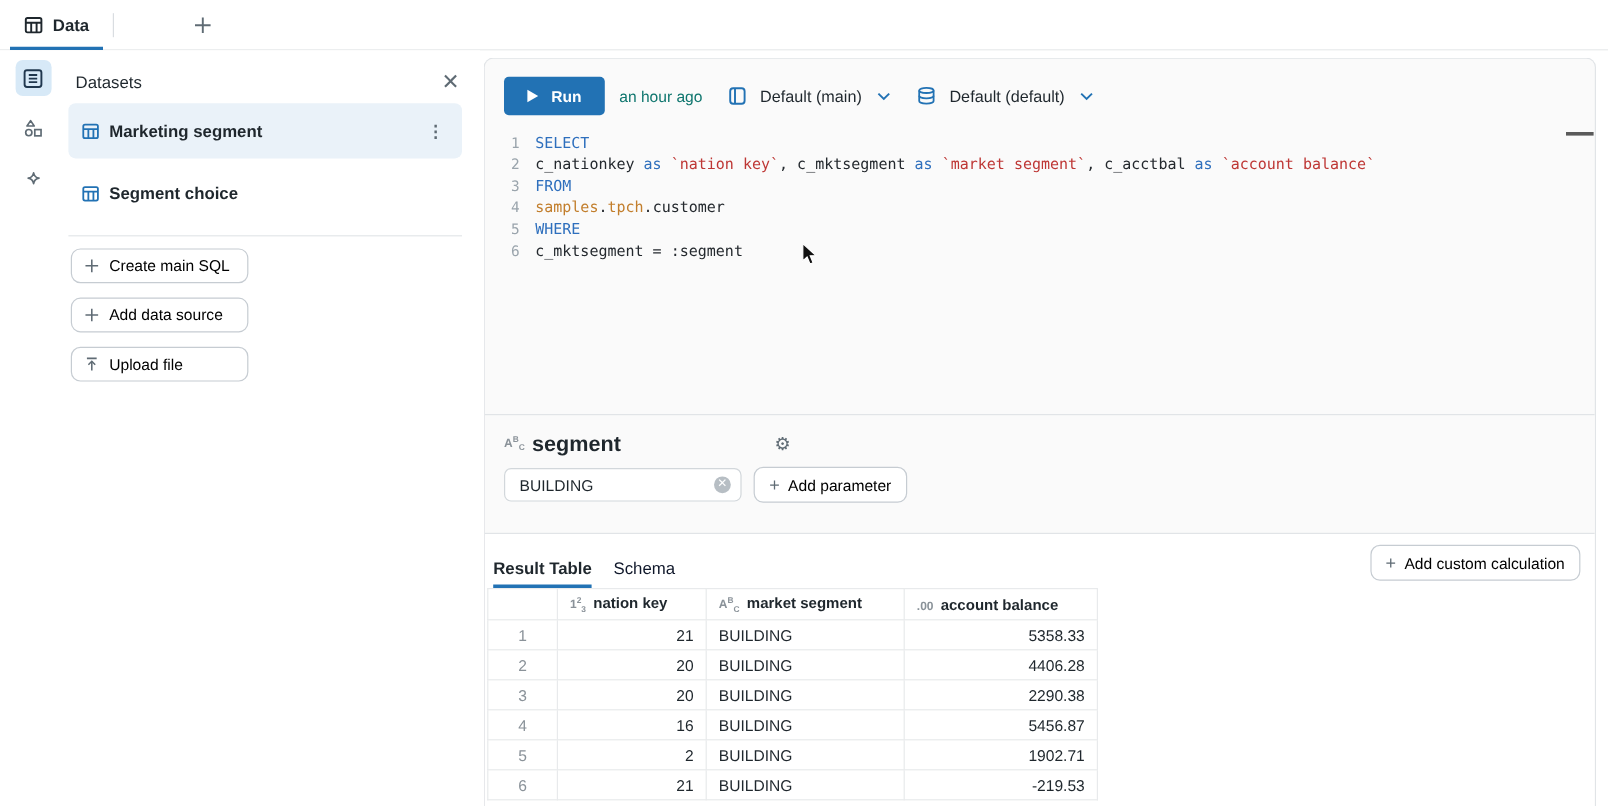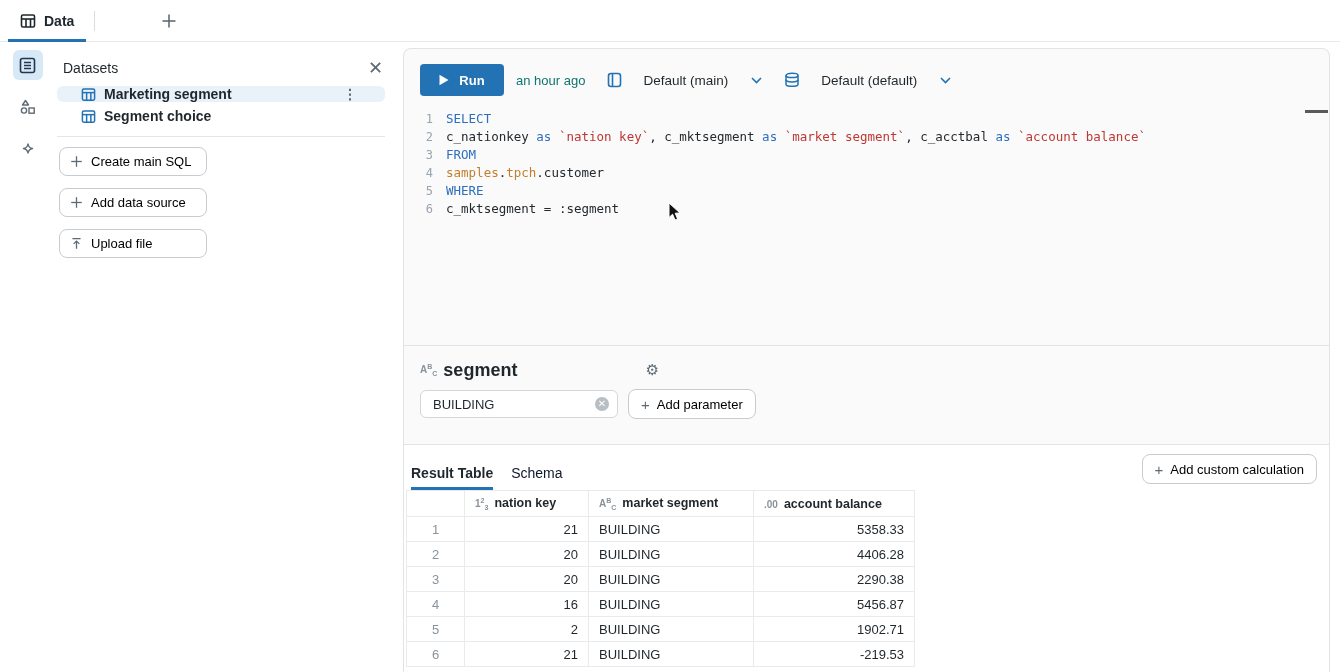--- a/index.html
+++ b/index.html
@@ -20,38 +20,38 @@
 
   
   .sidebar { position:absolute; top:42px; left:0; width:400px; bottom:0; background:#fff; }
   .rail { position:absolute; top:8px; left:0; width:55px; display:flex; flex-direction:column; align-items:center; gap:12px; }
   .rail-btn { width:30px; height:30px; border-radius:6px; display:flex; align-items:center; justify-content:center; cursor:pointer; }
   .rail-btn.active { background:#d7e9f7; }
   .dpanel { position:absolute; left:57px; top:0; width:336px; }
   .dpanel-head { height:38px; display:flex; align-items:center; padding:14px 4px 0 6px; }
   .dpanel-title { font-weight:normal; font-size:14px; flex:1; }
   .close-x { font-size:18px; color:#5f6b74; cursor:pointer; line-height:1; padding:2px 6px; }
-  .ds-item { height:16px; margin:6px 8px 6px 0; border-radius:6px; display:flex; align-items:center; gap:8px; padding:0 24px; font-size:14px; font-weight:bold; cursor:pointer; }
+  .ds-item { height:46px; margin:6px 8px 6px 0; border-radius:6px; display:flex; align-items:center; gap:8px; padding:0 11px; font-size:14px; font-weight:bold; cursor:pointer; }
   .ds-item.selected { background:#eaf2f9; }
   .kebab { margin-left:auto; color:#5f6b74; font-size:14px; letter-spacing:0; cursor:pointer; padding:0 4px; }
   .dp-divider { border-top:1px solid #e3e6e9; margin:12px 8px 10px 0; }
   .create-label { font-size:12px; color:#6b7681; margin:2px 0 10px 2px; }
   .side-btn { width:148px; height:29px; margin:0 0 12px 2px; background:#fff; border:1px solid #c6ccd2; border-radius:8px;
     display:flex; align-items:center; gap:8px; padding:0 10px; font-size:13px; cursor:pointer; }
 
   
   .rpanel { position:absolute; left:403px; top:48px; width:927px; height:624px;
     border:1px solid #e1e4e7; border-bottom:none; border-radius:8px 8px 0 0; background:#fafafa; overflow:hidden; }
 
   .editor { position:relative; height:296px; }
   .toolbar { display:flex; align-items:center; padding:15px 16px 8px 16px; }
   .run-btn { width:84px; height:32px; background:#2272b4; border:none; border-radius:4px; color:#fff;
     font-weight:bold; font-size:13px; display:flex; align-items:center; justify-content:center; gap:10px; cursor:pointer; }
   .last-run { font-size:13px; color:#0f766e; margin-left:12px; }
-  .select-group { display:flex; align-items:center; gap:21px; margin-left:22px; font-size:13.5px; cursor:pointer; }
+  .select-group { display:flex; align-items:center; gap:11px; margin-left:22px; font-size:13.5px; cursor:pointer; }
   .chev { margin-left:2px; }
   .code-area { padding:6px 0 0 0; font-family:"DejaVu Sans Mono","Liberation Mono",monospace; font-size:12.5px; }
   .code-line { display:flex; line-height:18px; }
   .code-line .ln { width:42px; text-align:right; padding-right:13px; color:#9aa4ac; font-size:12px; }
   .tk-kw { color:#2e6fbd; } .tk-str { color:#be3735; } .tk-tbl { color:#c27e2c; } .tk-pl { color:#24292e; }
   .scroll-thumb { position:absolute; top:61px; right:1px; width:23px; height:3px; background:#5a5a5a; }
 
   .params { position:relative; height:99px; border-top:1px solid #e1e4e7; padding:14px 16px; background:#fafafa; }
   .param-label-row { display:flex; align-items:center; height:20px; }
   .type-ic { color:#8a9299; font-size:10px; font-weight:bold; letter-spacing:0; }

